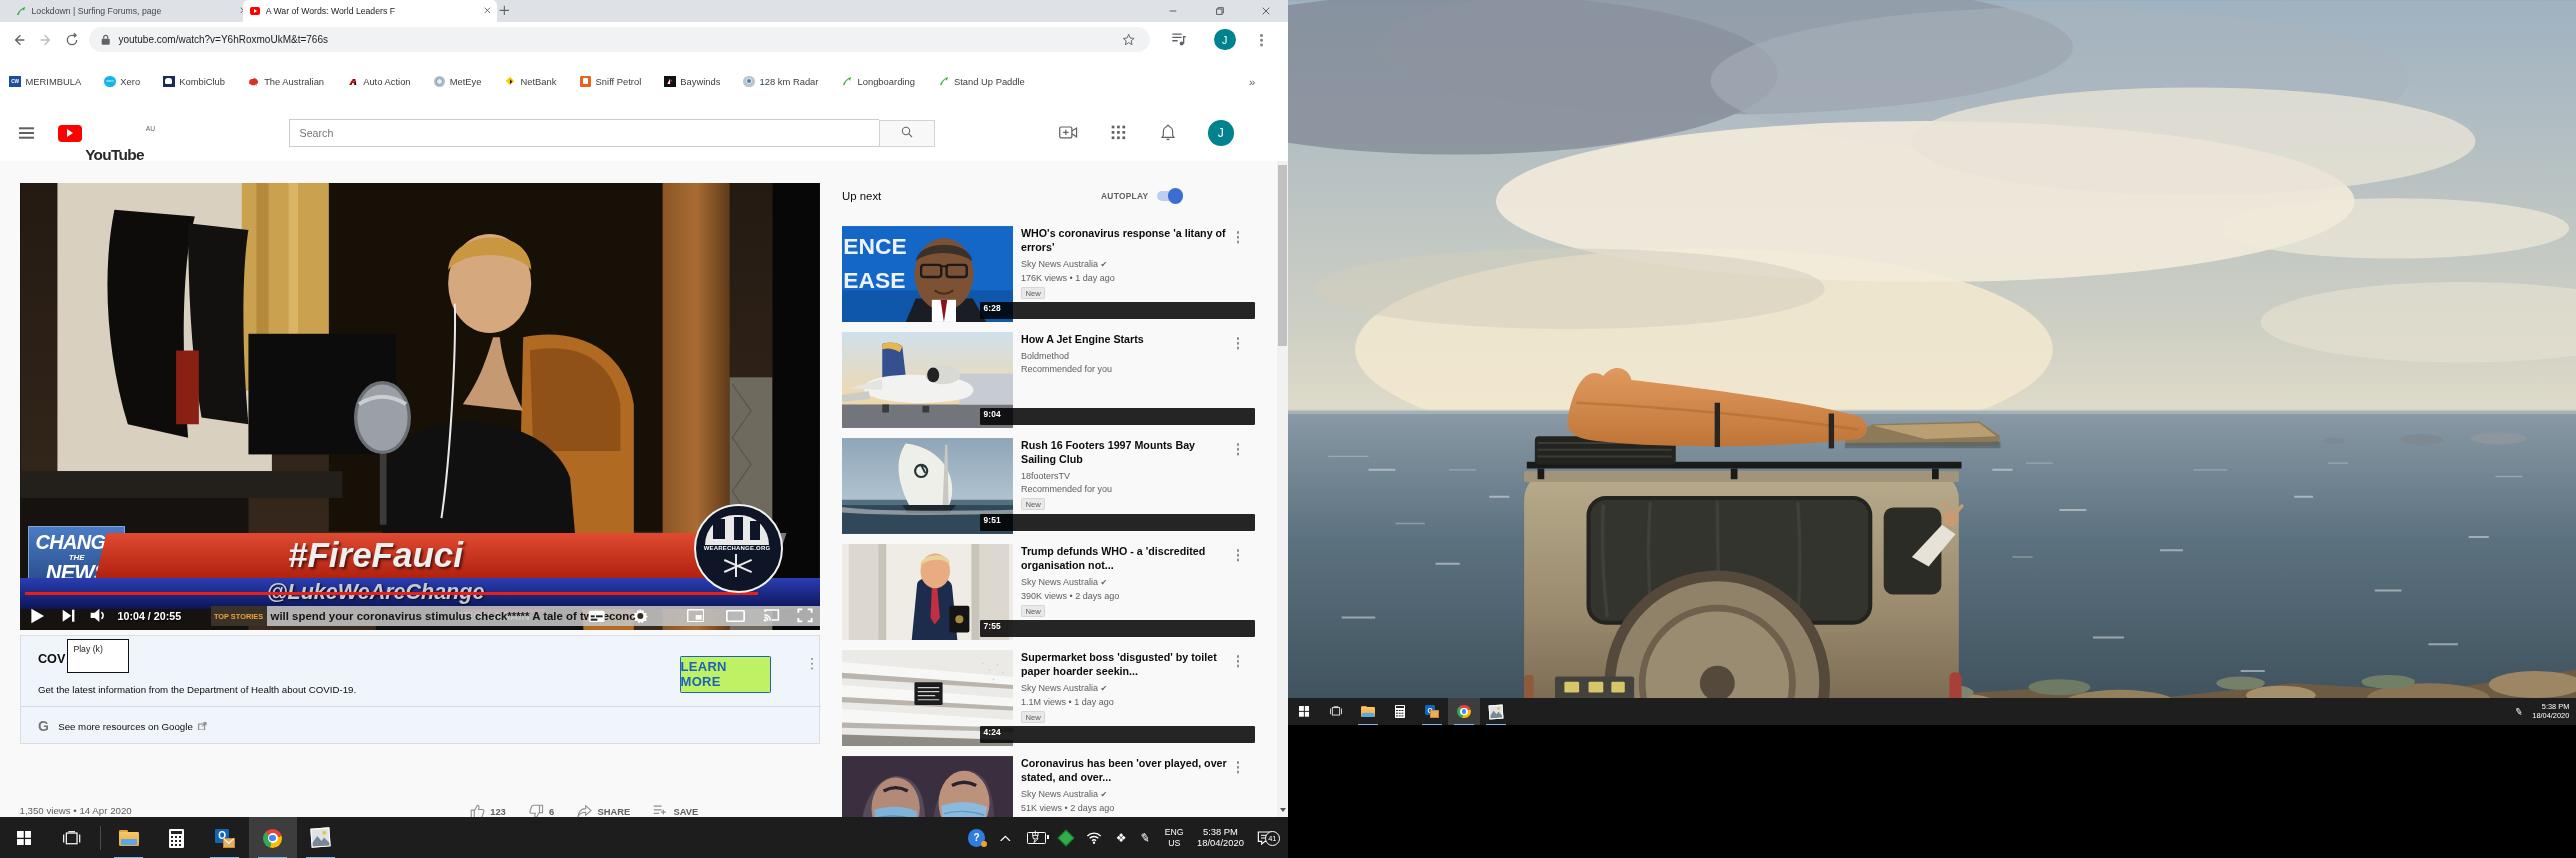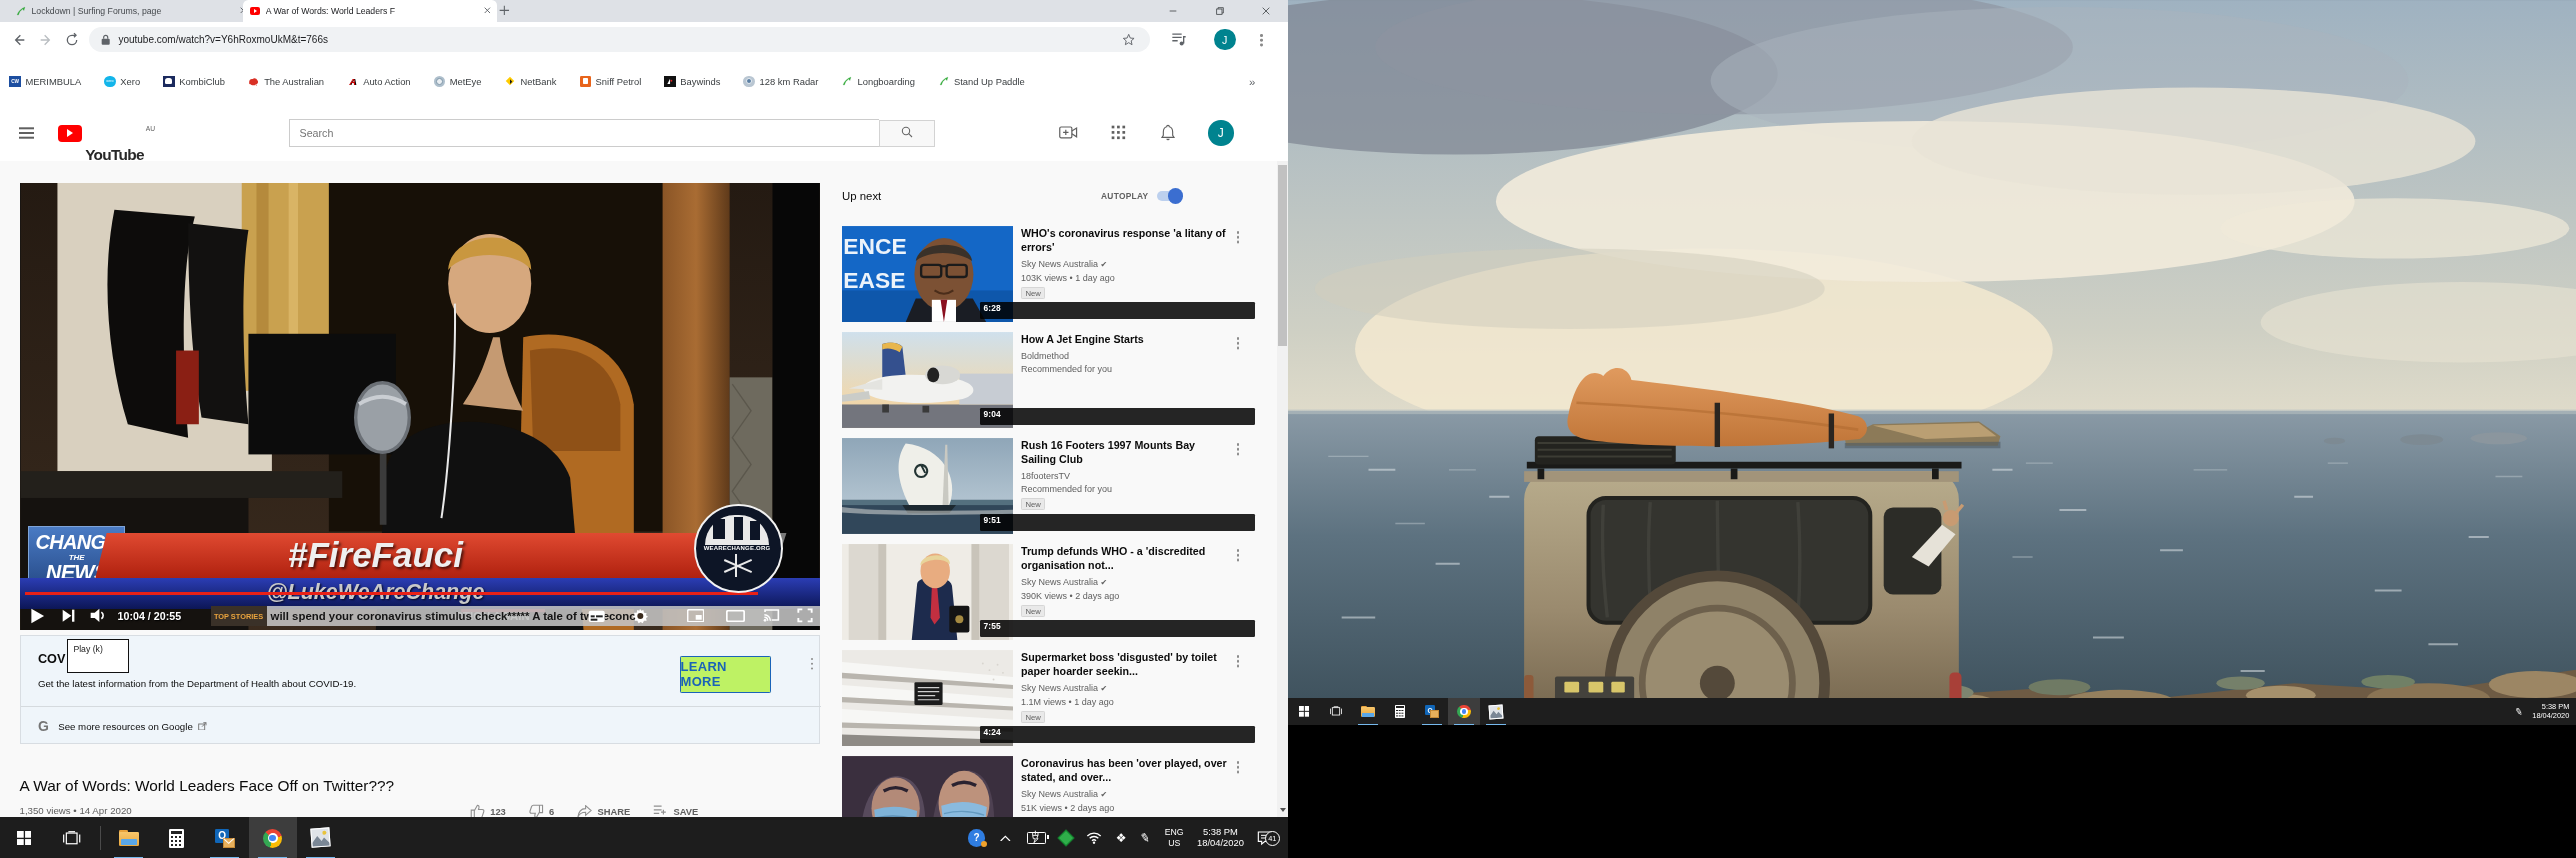--- a/index.html
+++ b/index.html
@@ -373,37 +373,36 @@
           <path d="M2 10 a9 9 0 0 1 9 9 M2 14 a5 5 0 0 1 5 5" stroke="#fff" stroke-width="2.2" fill="none"></path>
           <circle cx="3" cy="18.5" r="2" fill="#fff"></circle>
         </svg>
       <svg class="r" style="left:777px;top:425px;" width="16" height="14.8" viewBox="0 0 24 22">
           <path d="M2 7 V2 H8 M16 2 H22 V7 M22 15 V20 H16 M8 20 H2 V15" fill="none" stroke="#fff" stroke-width="2.8"></path>
         </svg>
     </div>
 
     <div class="r" style="left:19.5px;top:635px;width:800px;height:109px;background:#eff5fa;border:0.7px solid #d8dde2;box-sizing:border-box;">
       <div style="position:absolute;left:17.4px;top:16px;font-size:12.7px;font-weight:bold;color:#0b0b0b;">COV</div>
-      <div style="position:absolute;left:17.4px;top:42px;font-size:9.7px;color:#0b0b0b;">Get the latest information from the Department of Health about COVID-19.</div>
+      <div style="position:absolute;left:17.4px;top:48px;font-size:9.7px;color:#0b0b0b;">Get the latest information from the Department of Health about COVID-19.</div>
       <div style="position:absolute;left:659px;top:19.5px;width:89px;height:35px;border:1.3px solid #1a63b8;border-radius:1.3px;color:#1a63b8;font-size:13px;font-weight:bold;letter-spacing:0.3px;display:flex;align-items:center;justify-content:center;background:#bef264;cursor:pointer;">LEARN MORE</div>
       <div class="kebab" style="position:absolute;left:790px;top:21.5px;"></div>
       <div style="position:absolute;left:0;top:70px;width:800px;height:0.7px;background:#d5dade;"></div>
       <div class="fx" style="position:absolute;left:17.4px;top:82px;cursor:pointer;">
         <span style="font-size:14px;font-weight:bold;color:#757575;margin-right:9.4px;">G</span>
         <span style="font-size:9.7px;color:#0b0b0b;">See more resources on Google</span>
         <svg style="margin-left:5.4px;" width="8.7" height="8.7" viewBox="0 0 13 13">
             <rect x="1" y="3" width="9" height="9" fill="none" stroke="#757575" stroke-width="1.4"></rect>
             <path d="M6 7 L12 1 M8 1 H12 V5" stroke="#757575" stroke-width="1.4" fill="none"></path>
           </svg>
       </div>
     </div>
 
     <div style="position:absolute;left:67px;top:639px;width:62px;height:34px;background:#fff;border:0.7px solid #111;font-size:8.7px;color:#222;padding:4px 0 0 5.4px;box-sizing:border-box;z-index:5;">Play (k)</div>
 
-    <div class="r" style="left:19.5px;top:777px;width:800px;font-size:15.4px;color:#0b0b0b;">A War of Words: World Leaders Face Off on Twitter???</div>
     <div class="r" style="left:19.5px;top:805px;font-size:9.7px;color:#606060;">1,350 views • 14 Apr 2020</div>
     <div class="r fx" style="left:470px;top:804px;color:#606060;">
       <svg width="14.8" height="14.8" viewBox="0 0 24 24">
           <path d="M2 10 H7 V22 H2 Z M7 11 L12 2 C14 2 15 3.5 14.5 6 L13.8 9 H20 C22 9 23 10.5 22.3 12.6 L19.8 20 C19.3 21.4 18.4 22 17 22 H7 Z" fill="none" stroke="#909090" stroke-width="1.8"></path>
         </svg>
       <span style="font-size:9.4px;font-weight:bold;margin:0 23px 0 5.4px;">123</span>
       <svg width="14.8" height="14.8" viewBox="0 0 24 24" style="transform:rotate(180deg);">
           <path d="M2 10 H7 V22 H2 Z M7 11 L12 2 C14 2 15 3.5 14.5 6 L13.8 9 H20 C22 9 23 10.5 22.3 12.6 L19.8 20 C19.3 21.4 18.4 22 17 22 H7 Z" fill="none" stroke="#909090" stroke-width="1.8"></path>
         </svg>
       <span style="font-size:9.4px;font-weight:bold;margin:0 23px 0 5.4px;">6</span>
@@ -439,21 +438,21 @@
         <rect x="118" y="58" width="30" height="18" rx="4" fill="none" stroke="#1b1b1b" stroke-width="3.5"></rect>
         <rect x="156" y="58" width="30" height="18" rx="4" fill="none" stroke="#1b1b1b" stroke-width="3.5"></rect>
         <path d="M148 60 H156" stroke="#1b1b1b" stroke-width="3"></path>
         <path d="M138 96 q14 10 28 0" stroke="#4a2d1a" stroke-width="3" fill="none"></path>
         <rect x="134" y="110" width="36" height="33" fill="#fff"></rect>
           <path d="M147 110 l5 33 l5 -33 Z" fill="#8a1020"></path>
       </svg>
       <div style="margin-left:8px;width:209px;">
         <div class="sideTitle">WHO's coronavirus response 'a litany of errors'</div>
         <div class="sideMeta" style="margin-top:4px;"><span>Sky News Australia</span> <span style="color:#606060;font-size:8px;">✔</span></div>
-        <div class="sideMeta">103K views • 1 day ago</div>
+        <div class="sideMeta">176K views • 1 day ago</div>
         <span class="newBadge">New</span>
       </div>
       <div class="kebab" style="margin:5.4px 0 0 6.7px;flex:none;"></div>
     </div>
 
     <div class="r fx" style="left:842px;top:332px;width:416px;align-items:flex-start;">
       <span class="r dur" style="left:138px;top:76px;z-index:2;">9:04</span>
       <svg width="171" height="96" viewBox="0 0 255 143" style="flex:none;">
         <defs>
             <linearGradient id="jsky" x1="0" y1="0" x2="0" y2="1">

